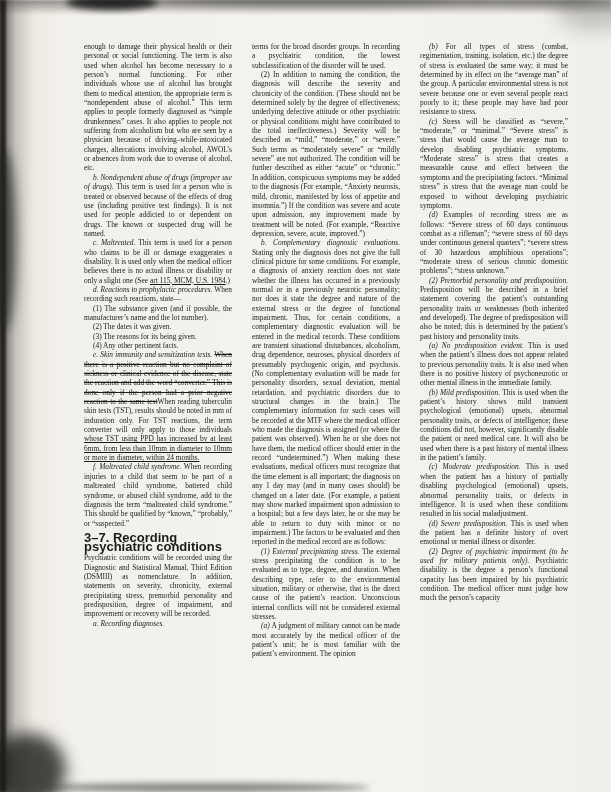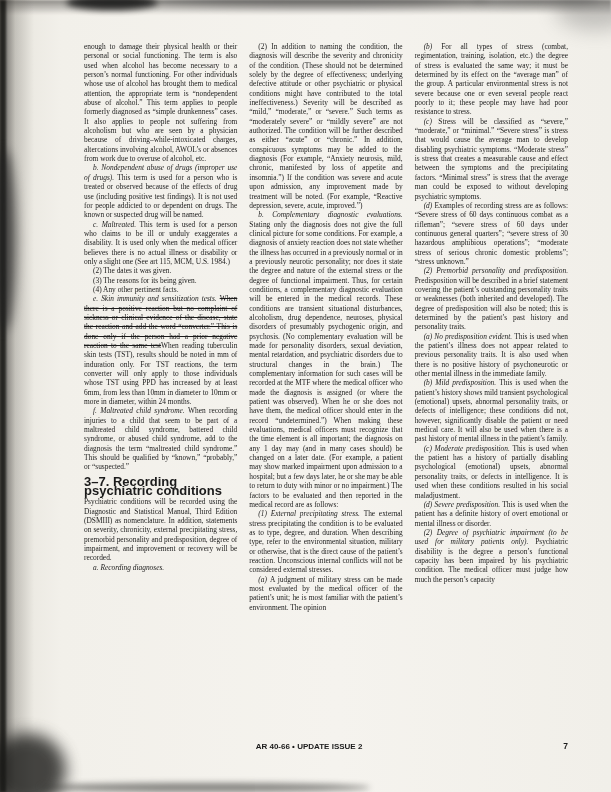--- a/index.html
+++ b/index.html
@@ -26,84 +26,83 @@
     border-radius:50%; filter:blur(6px); opacity:.65; }
   .art-bl-corner { left:-12px; top:733px; width:78px; height:74px; background:#1a1a18;
     border-radius:50%; filter:blur(8px); opacity:.8; }
   .art-bottom { left:40px; top:783px; width:330px; height:9px; background:#2a2a28;
     border-radius:50%; filter:blur(3px); opacity:.55; }
   .art-tr { left:555px; top:-12px; width:80px; height:42px; background:#555;
     border-radius:50%; filter:blur(10px); opacity:.3; }
   
   .columns {
     position:absolute; left:84px; top:42px; width:484px; height:701px;
-    display:flex; gap:12px; overflow:hidden; color:#1b1b1b;
+    display:flex; gap:20px; overflow:hidden; color:#1b1b1b;
   }
   .col { width:154px; font-size:7.4px; line-height:9.35px; text-align:justify; hyphens:auto; }
   .col p { margin:0; text-indent:9px; }
   .col p.noindent { text-indent:0; }
   .col p.heading {
     font-family:"Liberation Sans","DejaVu Sans",sans-serif; font-weight:bold;
     font-size:13px; line-height:9.2px; margin-top:5px; margin-bottom:2px;
     text-indent:0; text-align:left;
   }
   span.i { font-style:italic; }
   span.st { text-decoration:line-through; }
-  span.u { }
+  span.u { text-decoration:underline; }
   .footer {
     position:absolute; left:84px; top:741px; width:484px;
     display:flex; align-items:center;
     font-family:"Liberation Sans","DejaVu Sans",sans-serif;
     font-weight:bold; font-size:8px; color:#1b1b1b;
   }
   .footer .ref { flex:1; text-align:center; }
   .footer .pn { width:34px; text-align:right; font-size:8.5px; }
 </style>
 </head>
 <body>
 
 <div class="page">
 
   <div class="columns">
       <div class="col">
         <p class="para noindent"><span>enough to damage their physical health or their personal or social functioning. The term is also used when alcohol has become necessary to a person’s normal functioning. For other individuals whose use of alcohol has brought them to medical attention, the appropriate term is “nondependent abuse of alcohol.” This term applies to people formerly diagnosed as “simple drunkenness” cases. It also applies to people not suffering from alcoholism but who are seen by a physician because of driving–while-intoxicated charges, altercations involving alcohol, AWOL’s or absences from work due to overuse of alcohol, etc.</span></p>
         <p class="para"><span class="i">b. Nondependent abuse of drugs (improper use of drugs). </span><span>This term is used for a person who is treated or observed because of the effects of drug use (including positive test findings). It is not used for people addicted to or dependent on drugs. The known or suspected drug will be named.</span></p>
-        <p class="para"><span class="i">c. Maltreated. </span><span>This term is used for a person who claims to be ill or unduly exaggerates a disability. It is used only when the medical officer believes there is no actual illness or disability or only a slight one (See </span><span class="u">art 115, MCM, U.S. 1984</span><span>.)</span></p>
+        <p class="para"><span class="i">c. Maltreated. </span><span>This term is used for a person who claims to be ill or damage exaggerates a disability. It is used only when the medical officer believes there is no actual illness or disability or only a slight one (See </span><span class="u">art 115, MCM, U.S. 1984</span><span>.)</span></p>
+        <p class="para"><span class="i">d. Reactions to prophylactic procedures. </span><span>When recording such reactions, state—</span></p>
+        <p class="para"><span>(1) The substance given (and if possible, the manufacturer’s name and the lot number).</span></p>
         <p class="para"><span>(2) The dates it was given.</span></p>
         <p class="para"><span>(3) The reasons for its being given.</span></p>
         <p class="para"><span>(4) Any other pertinent facts.</span></p>
         <p class="para"><span class="i">e. Skin immunity and sensitization tests. </span><span class="st">When there is a positive reaction but no complaint of sickness or clinical evidence of the disease, state the reaction and add the word “converter.” This is done only if the person had a prior negative reaction to the same test</span><span>When reading tuberculin skin tests (TST), results should be noted in mm of induration only. For TST reactions, the term converter will only apply to those individuals </span><span class="u">whose TST using PPD has increased by at least 6mm, from less than 10mm in diameter to 10mm or more in diameter, within 24 months.</span></p>
         <p class="para"><span class="i">f. Maltreated child syndrome. </span><span>When recording injuries to a child that seem to be part of a maltreated child syndrome, battered child syndrome, or abused child syndrome, add to the diagnosis the term “maltreated child syndrome.” This should be qualified by “known,” “probably,” or “suspected.”</span></p>
         <p class="heading"><span>3–7. Recording psychiatric conditions</span></p>
         <p class="para noindent"><span>Psychiatric conditions will be recorded using the Diagnostic and Statistical Manual, Third Edition (DSMIII) as nomenclature. In addition, statements on severity, chronicity, external precipitating stress, premorbid personality and predisposition, degree of impairment, and improvement or recovery will be recorded.</span></p>
         <p class="para"><span class="i">a. Recording diagnoses.</span></p>
       </div>
       <div class="col">
+        <p class="para noindent"><span>terms for the broad disorder groups. In recording a psychiatric condition, the lowest subclassification of the disorder will be used.</span></p>
         <p class="para"><span>(2) In addition to naming the condition, the diagnosis will describe the severity and chronicity of the condition. (These should not be determined solely by the degree of effectiveness; underlying defective attitude or other psychiatric or physical conditions might have contributed to the total ineffectiveness.) Severity will be described as “mild,” “moderate,” or “severe.” Such terms as “moderately severe” or “mildly severe” are not authorized. The condition will be further described as either “acute” or “chronic.” In addition, conspicuous symptoms may be added to the diagnosis (For example, “Anxiety neurosis, mild, chronic, manifested by loss of appetite and insomnia.”) If the condition was severe and acute upon admission, any improvement made by treatment will be noted. (For example, “Reactive depression, severe, acute, improved.”)</span></p>
         <p class="para"><span class="i">b. Complementary diagnostic evaluations. </span><span>Stating only the diagnosis does not give the full clinical picture for some conditions. For example, a diagnosis of anxiety reaction does not state whether the illness has occurred in a previously normal or in a previously neurotic personality; nor does it state the degree and nature of the external stress or the degree of functional impairment. Thus, for certain conditions, a complementary diagnostic evaluation will be entered in the medical records. These conditions are transient situational disturbances, alcoholism, drug dependence, neuroses, physical disorders of presumably psychogenic origin, and psychosis. (No complementary evaluation will be made for personality disorders, sexual deviation, mental retardation, and psychiatric disorders due to structural changes in the brain.) The complementary information for such cases will be recorded at the MTF where the medical officer who made the diagnosis is assigned (or where the patient was observed). When he or she does not have them, the medical officer should enter in the record “undetermined.”) When making these evaluations, medical officers must recognize that the time element is all important; the diagnosis on any 1 day may (and in many cases should) be changed on a later date. (For example, a patient may show marked impairment upon admission to a hospital; but a few days later, he or she may be able to return to duty with minor or no impairment.) The factors to be evaluated and then reported in the medical record are as follows:</span></p>
         <p class="para"><span class="i">(1) External precipitating stress. </span><span>The external stress precipitating the condition is to be evaluated as to type, degree, and duration. When describing type, refer to the environmental situation, military or otherwise, that is the direct cause of the patient’s reaction. Unconscious internal conflicts will not be considered external stresses.</span></p>
-        <p class="para"><span class="i">(a) </span><span>A judgment of military stress can be made most evaluated by the medical officer of the patient’s unit; he is most familiar with the patient’s environment. The opinion</span></p>
+        <p class="para"><span class="i">(a) </span><span>A judgment of military cannot can be made most accurately by the medical officer of the patient’s unit; he is most familiar with the patient’s environment. The opinion</span></p>
       </div>
       <div class="col">
         <p class="para"><span class="i">(b) </span><span>For all types of stress (combat, regimentation, training, isolation, etc.) the degree of stress is evaluated the same way; it must be determined by its effect on the “average man” of the group. A particular environmental stress is not severe because one or even several people react poorly to it; these people may have had poor resistance to stress.</span></p>
         <p class="para"><span class="i">(c) </span><span>Stress will be classified as “severe,” “moderate,” or “minimal.” “Severe stress” is stress that would cause the average man to develop disabling psychiatric symptoms. “Moderate stress” is stress that creates a measurable cause and effect between the symptoms and the precipitating factors. “Minimal stress” is stress that the average man could be exposed to without developing psychiatric symptoms.</span></p>
         <p class="para"><span class="i">(d) </span><span>Examples of recording stress are as follows: “Severe stress of 60 days continuous combat as a rifleman”; “severe stress of 60 days under continuous general quarters”; “severe stress of 30 hazardous amphibious operations”; “moderate stress of serious chronic domestic problems”; “stress unknown.”</span></p>
         <p class="para"><span class="i">(2) Premorbid personality and predisposition. </span><span>Predisposition will be described in a brief statement covering the patient’s outstanding personality traits or weaknesses (both inherited and developed). The degree of predisposition will also be noted; this is determined by the patient’s past history and personality traits.</span></p>
         <p class="para"><span class="i">(a) No predisposition evident. </span><span>This is used when the patient’s illness does not appear related to previous personality traits. It is also used when there is no positive history of psychoneurotic or other mental illness in the immediate family.</span></p>
         <p class="para"><span class="i">(b) Mild predisposition. </span><span>This is used when the patient’s history shows mild transient psychological (emotional) upsets, abnormal personality traits, or defects of intelligence; these conditions did not, however, significantly disable the patient or need medical care. It will also be used when there is a past history of mental illness in the patient’s family.</span></p>
         <p class="para"><span class="i">(c) Moderate predisposition. </span><span>This is used when the patient has a history of partially disabling psychological (emotional) upsets, abnormal personality traits, or defects in intelligence. It is used when these conditions resulted in his social maladjustment.</span></p>
         <p class="para"><span class="i">(d) Severe predisposition. </span><span>This is used when the patient has a definite history of overt emotional or mental illness or disorder.</span></p>
         <p class="para"><span class="i">(2) Degree of psychiatric impairment (to be used for military patients only). </span><span>Psychiatric disability is the degree a person’s functional capacity has been impaired by his psychiatric condition. The medical officer must judge how much the person’s capacity</span></p>
       </div>
     </div>
 
-  <div class="footer">
-    <span class="ref">AR 40-66 • UPDATE ISSUE 2</span>
-    <span class="pn">7</span>
-  </div>
 
   <div class="art art-top"></div>
   <div class="art art-top-blob1"></div>
   <div class="art art-top-blob2"></div>
   <div class="art art-top-blob3"></div>
   <div class="art art-left"></div>
   <div class="art art-left-edge"></div>
   <div class="art art-left-blob"></div>
   <div class="art art-bl-corner"></div>
   <div class="art art-bottom"></div>

